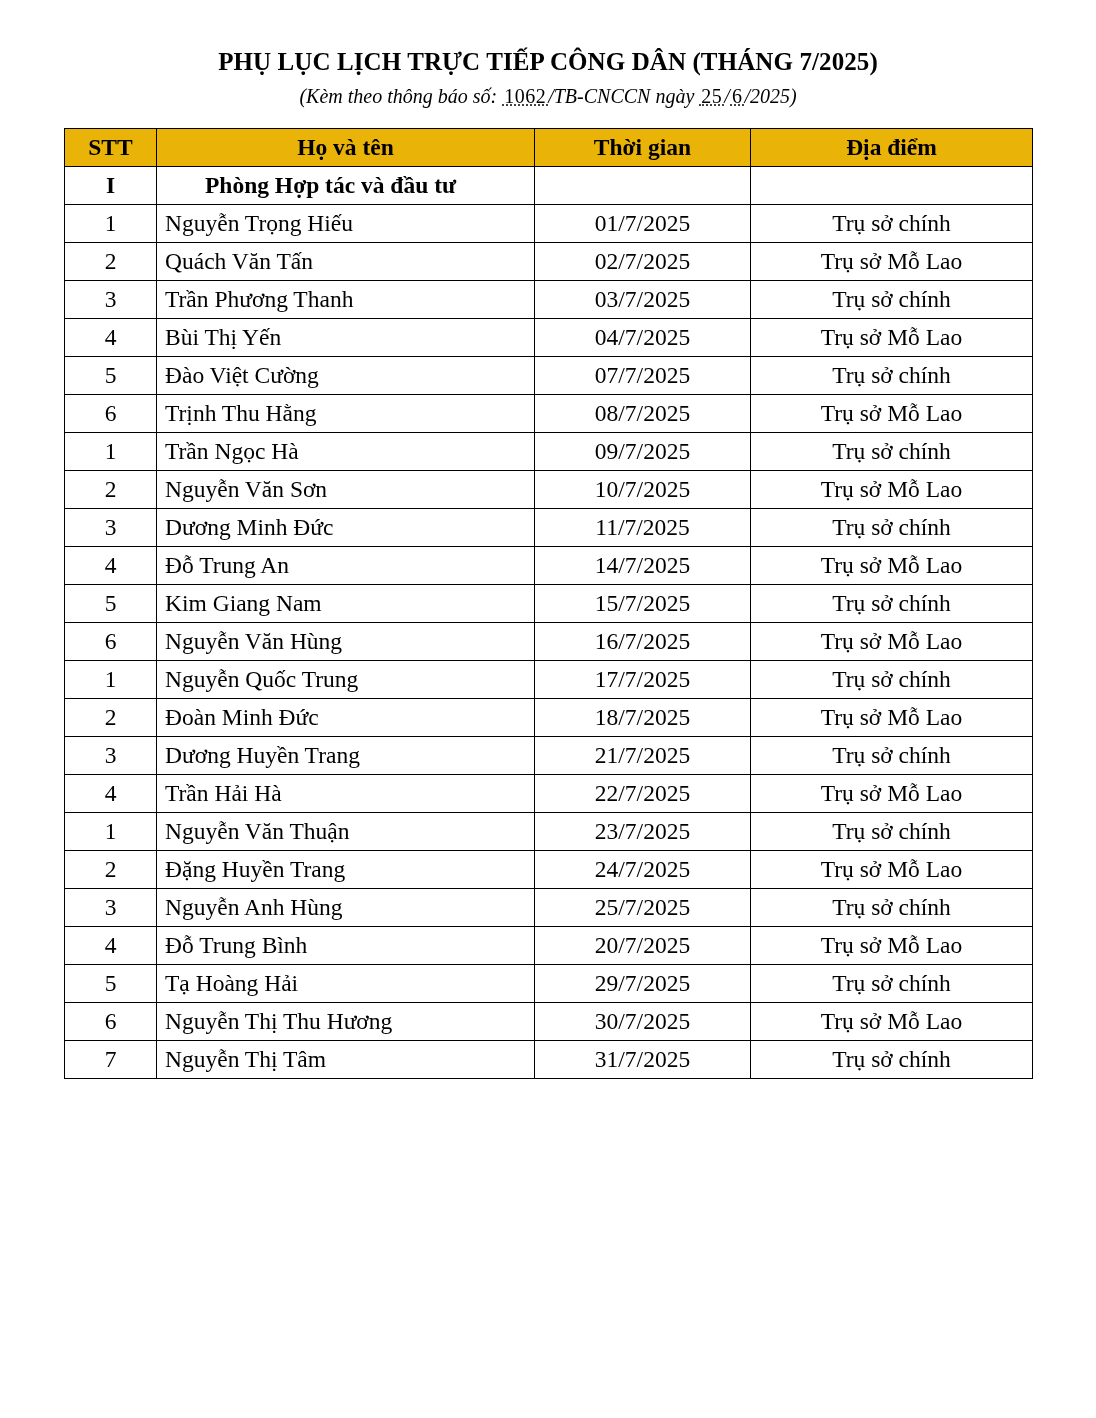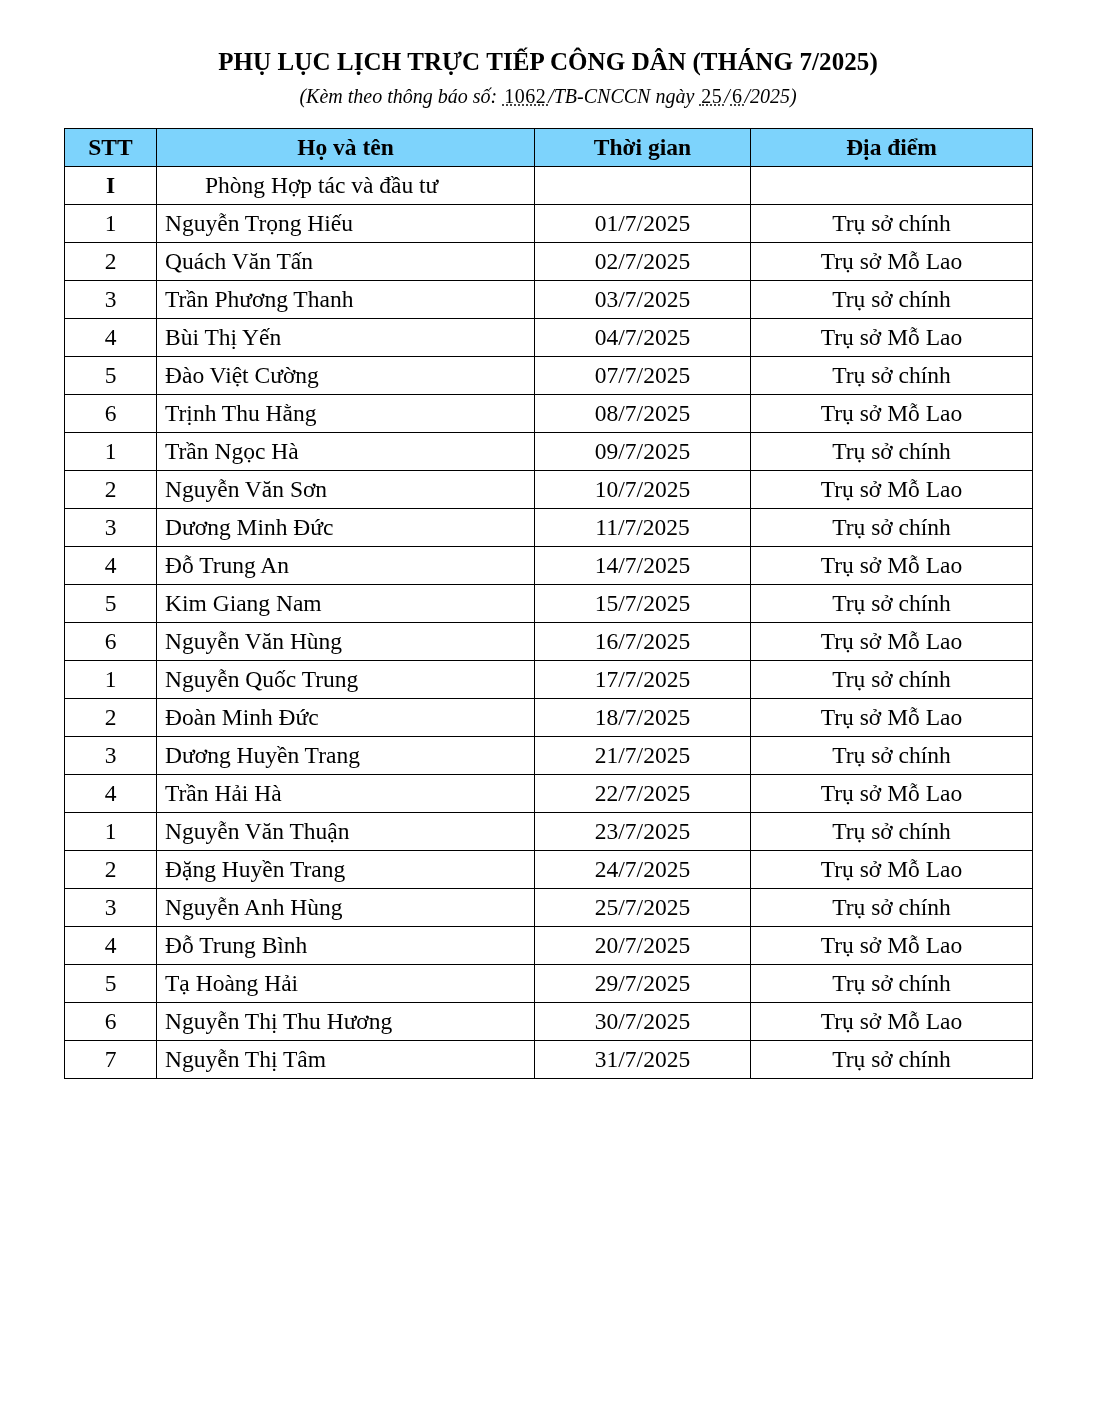--- a/index.html
+++ b/index.html
@@ -73,42 +73,42 @@
     font-size: 23.5px;
     padding: 5px 8px;
     vertical-align: middle;
   }
   col.c-stt { width: 92px; }
   col.c-name { width: 378px; }
   col.c-time { width: 216px; }
   col.c-place { width: 282px; }
 
   thead th {
-    background: #7dd3fc;
+    background: #eab308;
     font-weight: bold;
     text-align: center;
     font-size: 24px;
     padding: 10px 6px;
     margin-top: 32px;
   }
   td.stt {
     text-align: center;
   }
   td.name {
     text-align: left;
     padding-left: 14px;
   }
   td.time, td.place {
     text-align: center;
   }
   tr.group td.stt {
     font-weight: bold;
   }
   tr.group td.name {
-    font-weight: normal;
+    font-weight: bold;
     padding-left: 48px;
   }
   tr.tall td {
     height: 62px;
   }
   tr.taller td.name {
     line-height: 1.45;
   }
 </style>
 </head>

